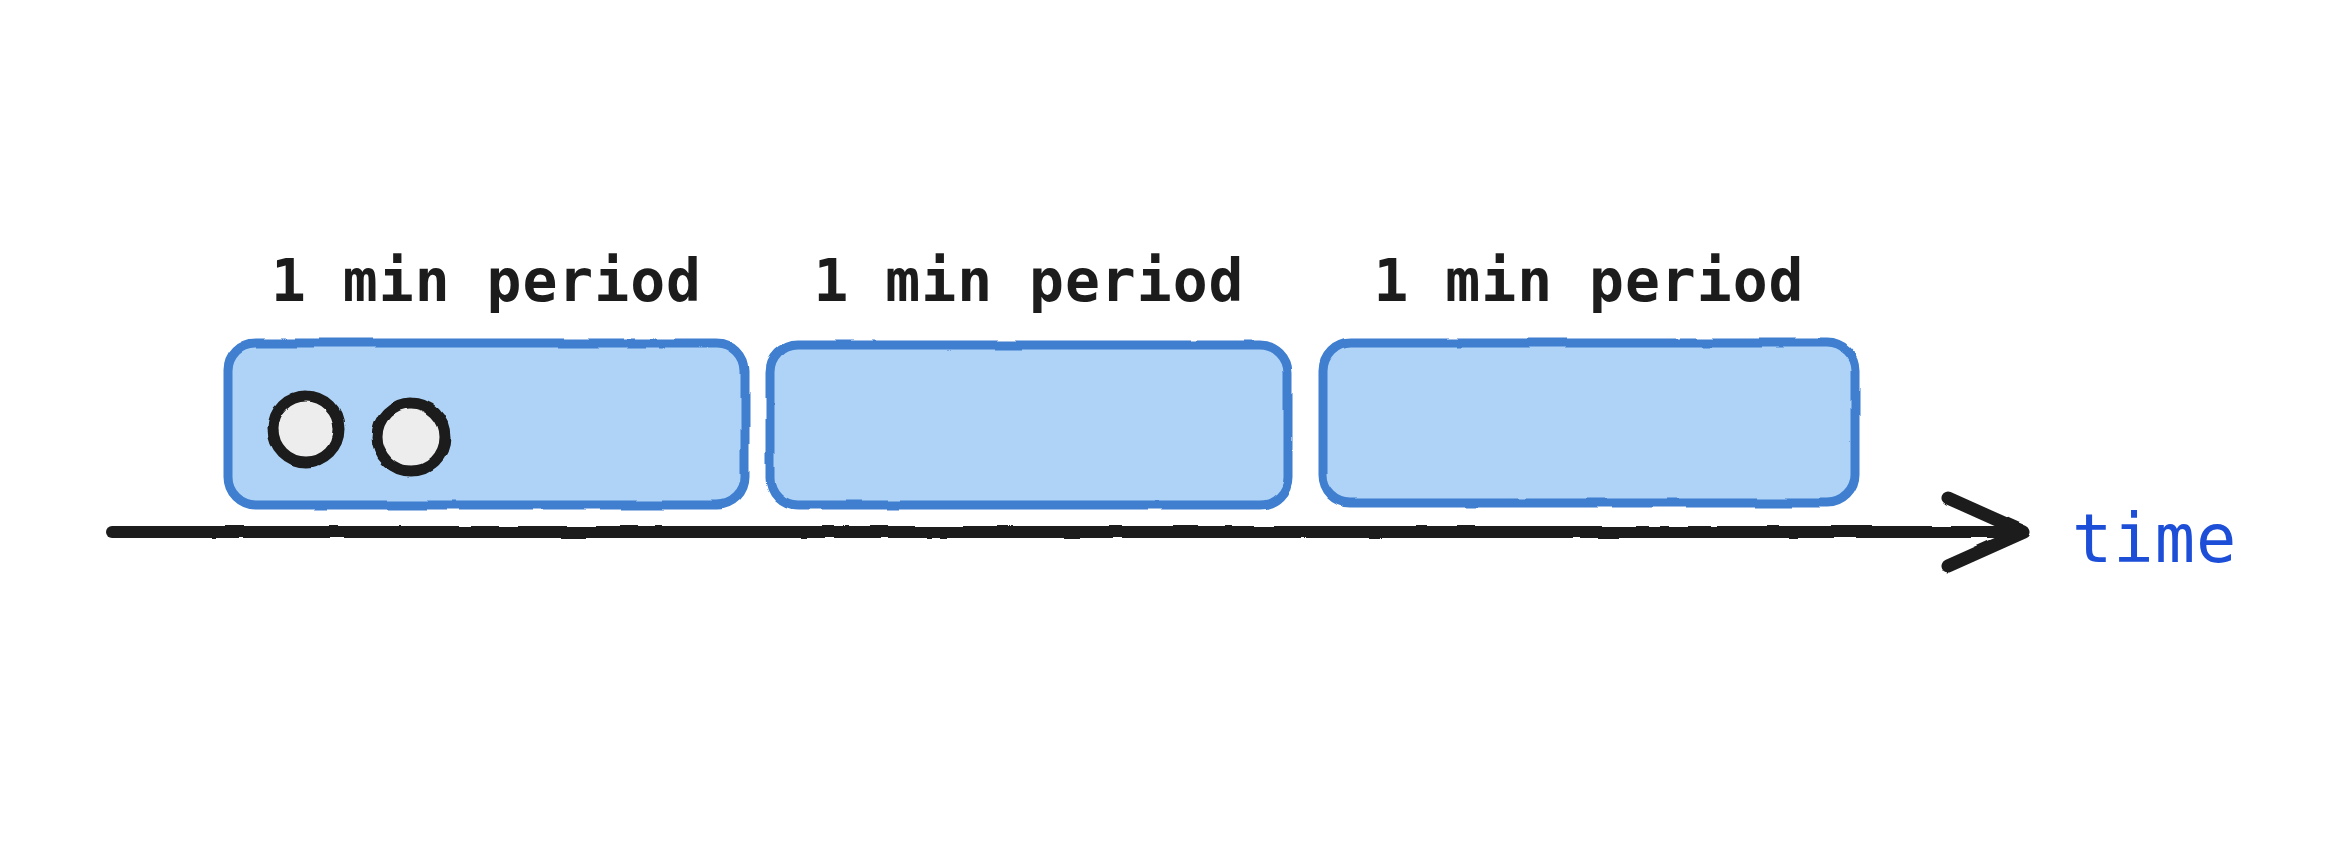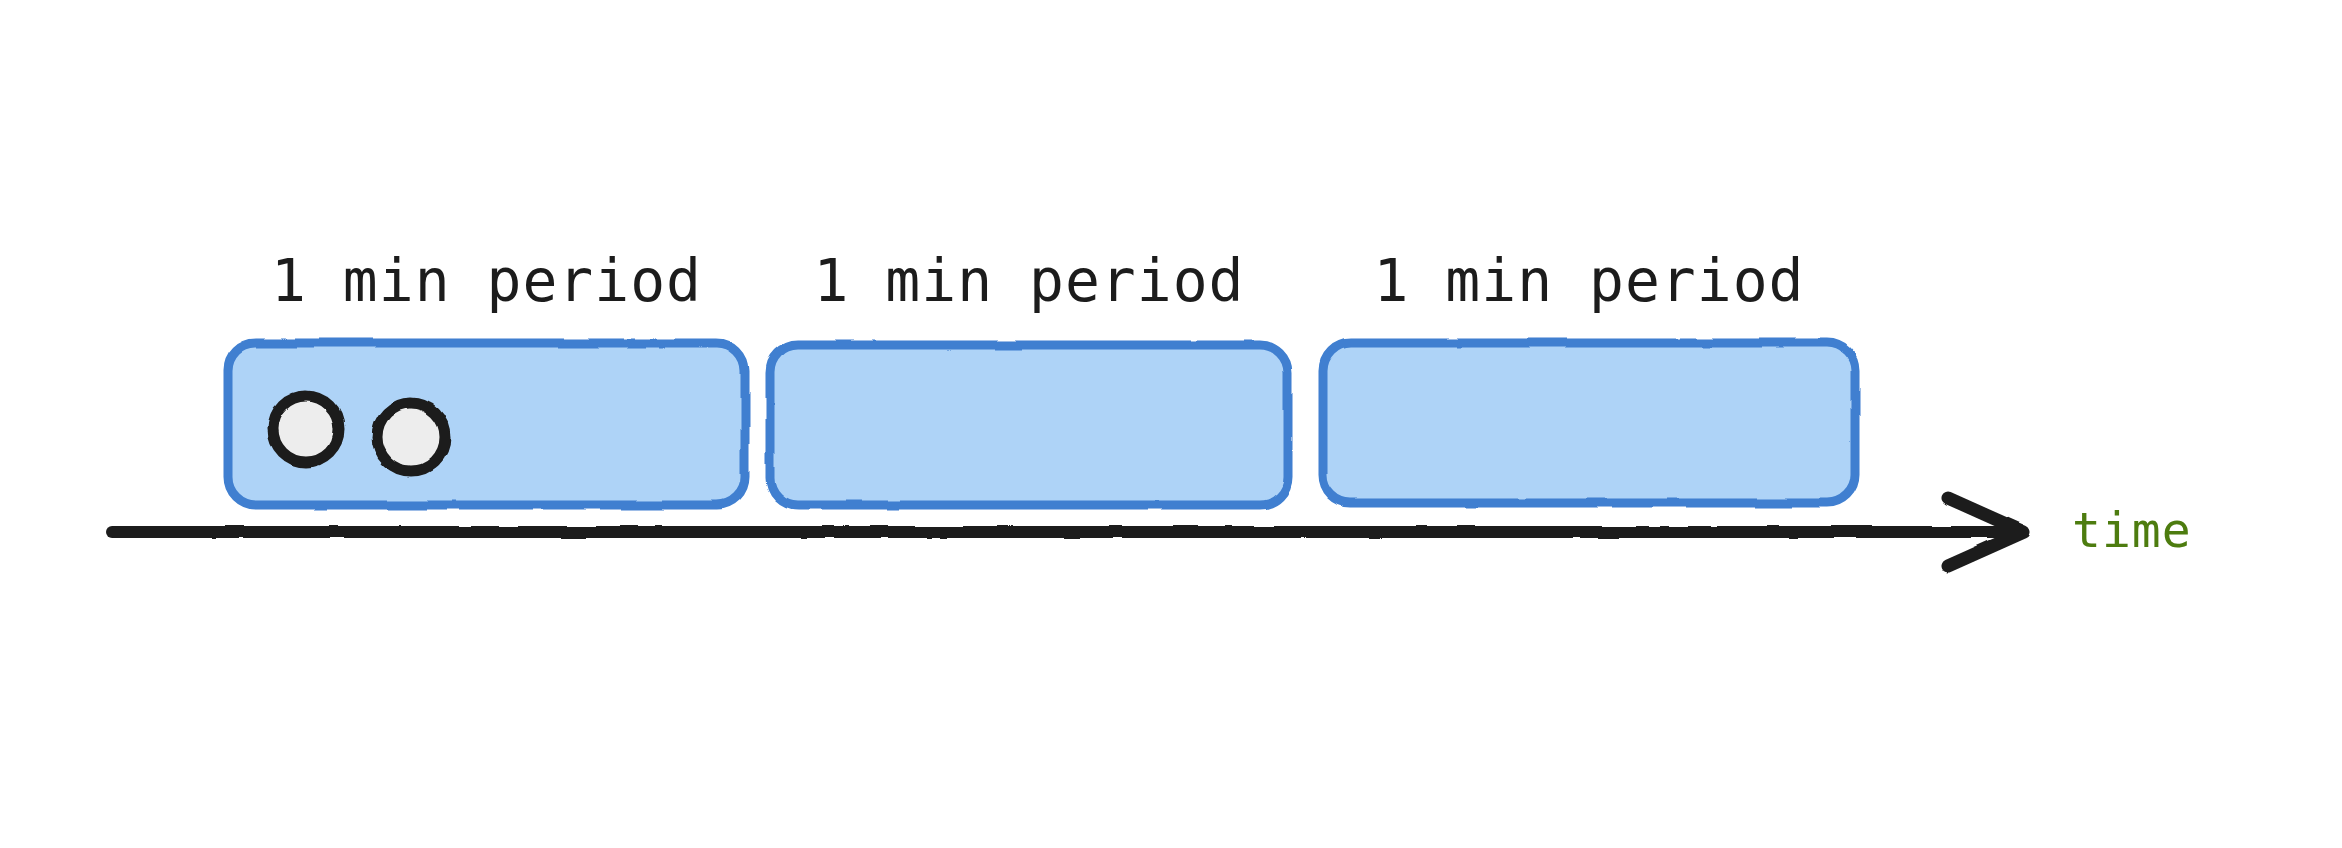--- a/index.html
+++ b/index.html
@@ -30,41 +30,41 @@
     width: 2342px;
     height: 848px;
     display: block;
   }
 
   
   .period-label {
     position: absolute;
     font-family: "DejaVu Sans Mono", "Liberation Mono", monospace;
     font-size: 58px;
-    font-weight: 400;
+    font-weight: 700;
     color: #1c1c1c;
     letter-spacing: 1px;
     white-space: nowrap;
     line-height: 1;
     text-align: center;
   }
 
   #period-label-1 { left: 228px; top: 252px; width: 517px; }
   #period-label-2 { left: 770px; top: 252px; width: 518px; }
   #period-label-3 { left: 1323px; top: 252px; width: 532px; }
 
   
   #time-axis-label {
     position: absolute;
     left: 2072px;
     top: 506px;
     font-family: "DejaVu Sans Mono", "Liberation Mono", monospace;
-    font-size: 48px;
+    font-size: 67px;
     font-weight: 500;
-    color: #4d7c0f;
+    color: #1d4ed8;
     letter-spacing: 1px;
     white-space: nowrap;
     line-height: 1;
   }
 
   
   .hit {
     position: absolute;
     background: transparent;
   }

